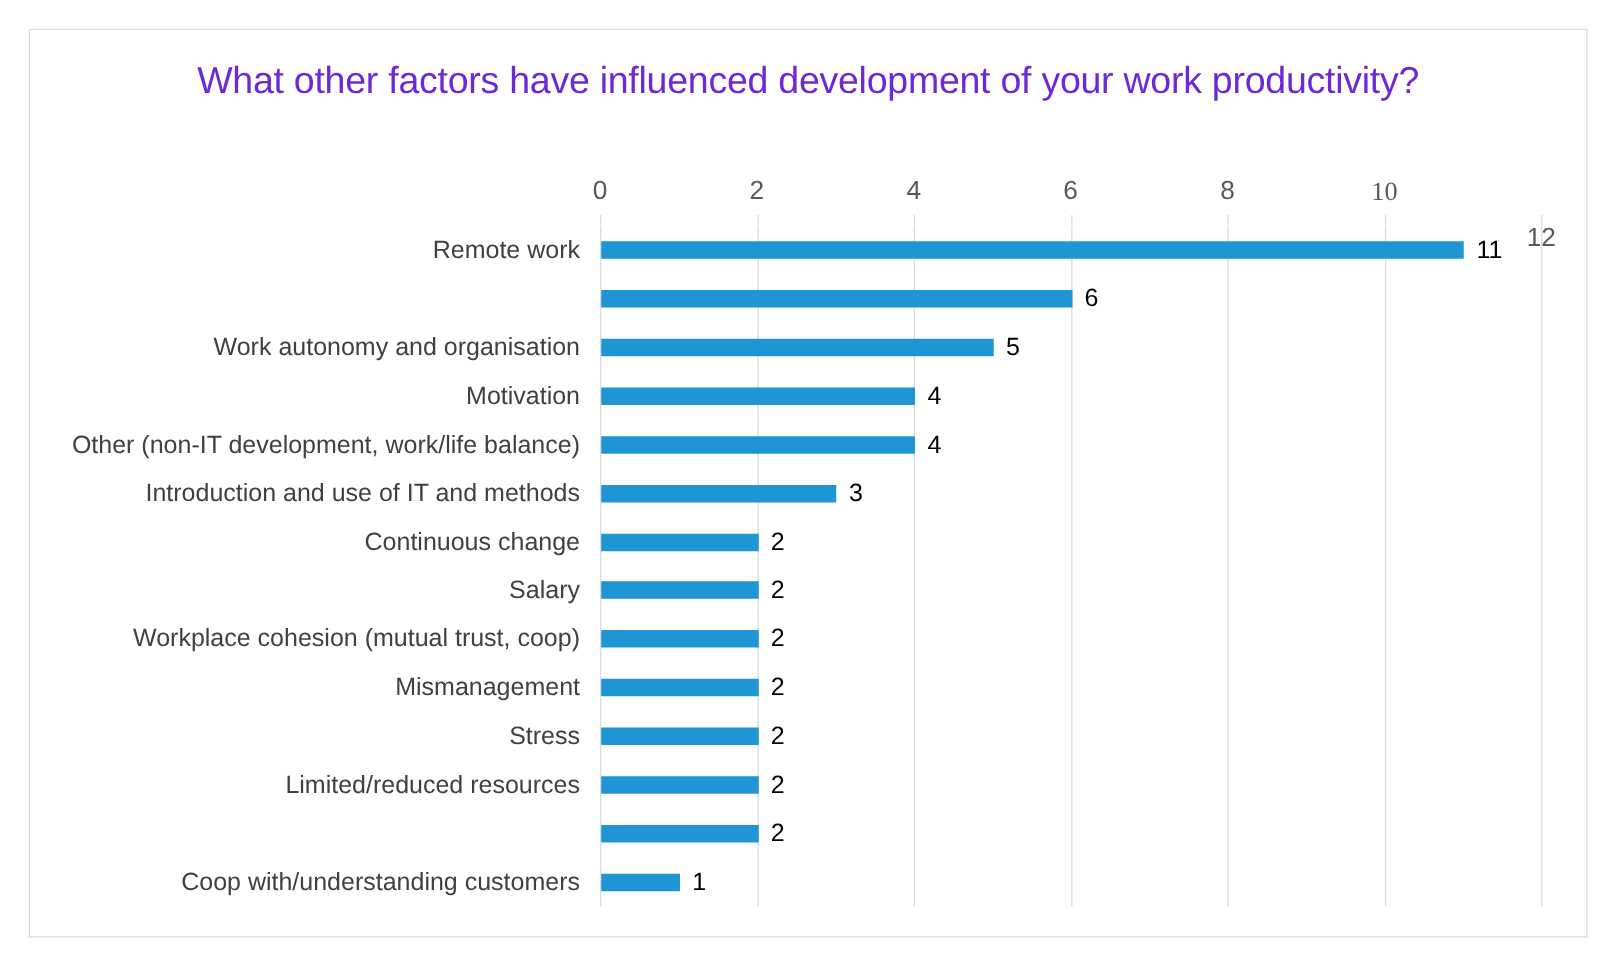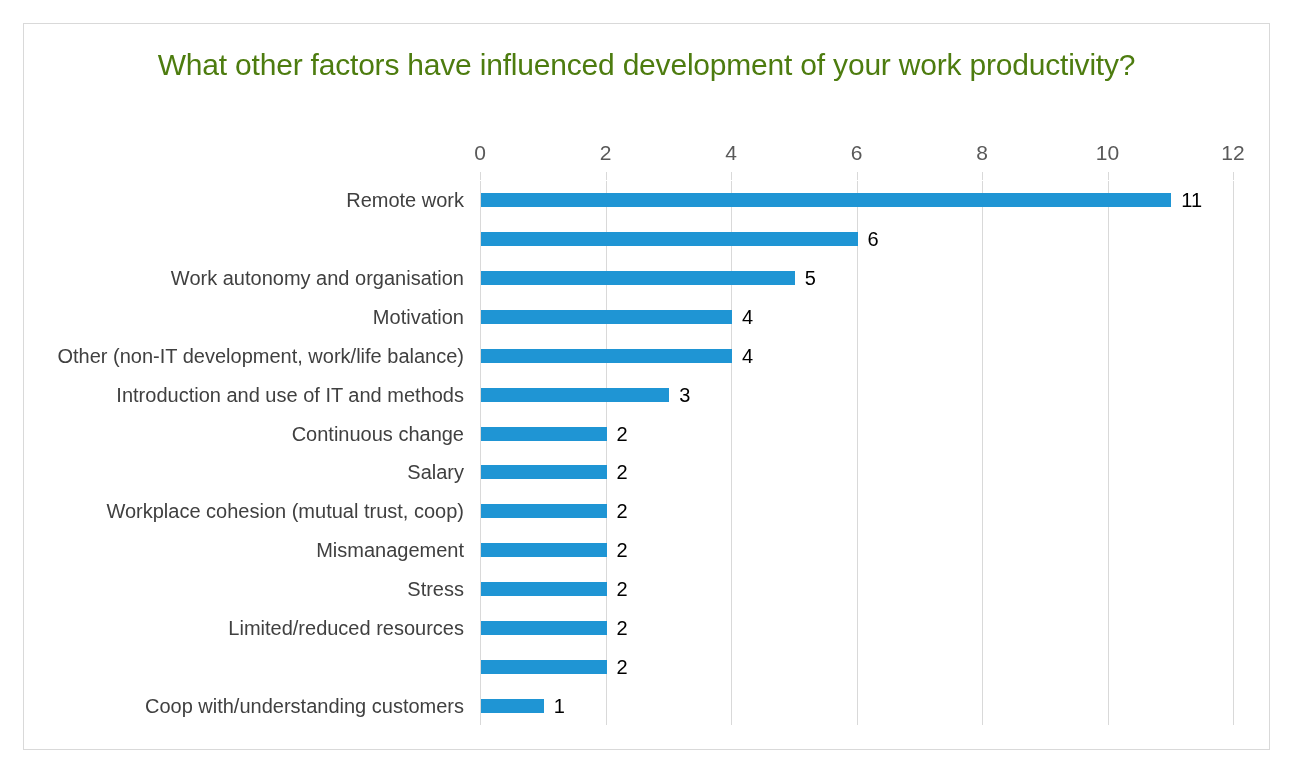--- a/index.html
+++ b/index.html
@@ -26,21 +26,21 @@
   }
 
   #chart-title {
     position: absolute;
     left: 60px;
     top: 20px;
     width: 1125px;
     text-align: center;
     font-size: 30px;
     line-height: 41px;
-    color: #4d7c0f;
+    color: #6d28d9;
     font-family: "Liberation Sans", sans-serif;
     font-weight: normal;
     letter-spacing: -0.2px;
   }
 
   
   #plot {
     position: absolute;
     left: 456px;      
     top: 157px;       
@@ -140,22 +140,22 @@
         <div class="tickmark" style="left: 627.5px;"></div>
         <div class="gridline" style="left: 753px;"></div>
         <div class="tickmark" style="left: 753px;"></div>
       </div>
     <div id="xticks">
         <div class="xtick-label" style="left: 0px;">0</div>
         <div class="xtick-label" style="left: 125.5px;">2</div>
         <div class="xtick-label" style="left: 251px;">4</div>
         <div class="xtick-label" style="left: 376.5px;">6</div>
         <div class="xtick-label" style="left: 502px;">8</div>
-        <div class="xtick-label" style="left: 627.5px;">10</div>
-        <div class="xtick-label" style="left: 753px;">12</div>
+        <div class="xtick-label" style="left: 627.5px; font-family: Liberation Serif, serif;">10</div>
+        <div class="xtick-label" style="left: 753px; margin-top: 38px;">12</div>
       </div>
     <div id="rows">
         <div class="row" style="top: 0px; height: 38.8571px;">
           <div class="cat-label">Remote work</div>
           <div class="bar" style="width: 690.25px; background: rgb(31, 149, 212);"></div>
           <div class="val-label" style="left: 701.25px;">11</div>
         </div>
         <div class="row" style="top: 38.8571px; height: 38.8571px;">
           <div class="bar" style="width: 376.5px; background: rgb(31, 149, 212);"></div>
           <div class="val-label" style="left: 387.5px;">6</div>

